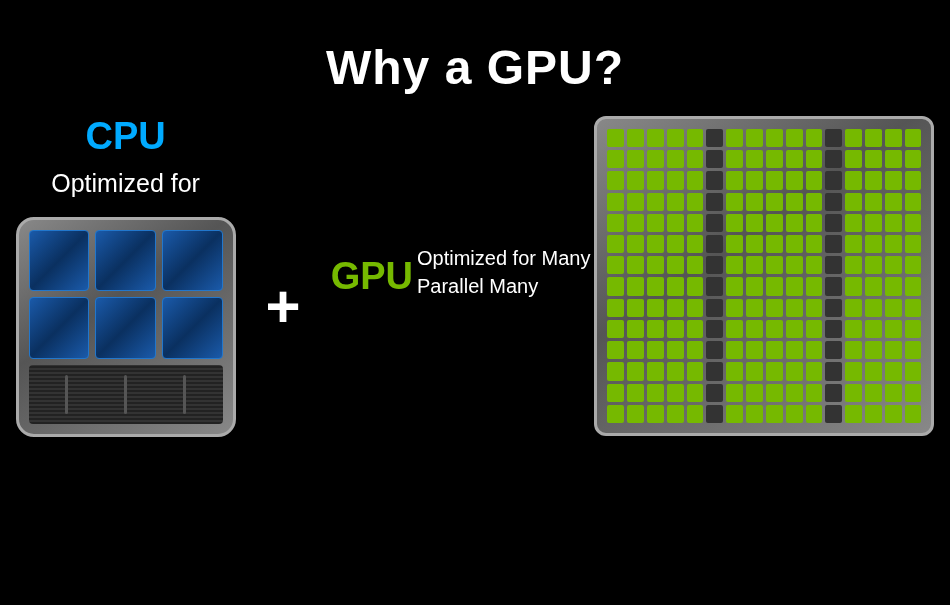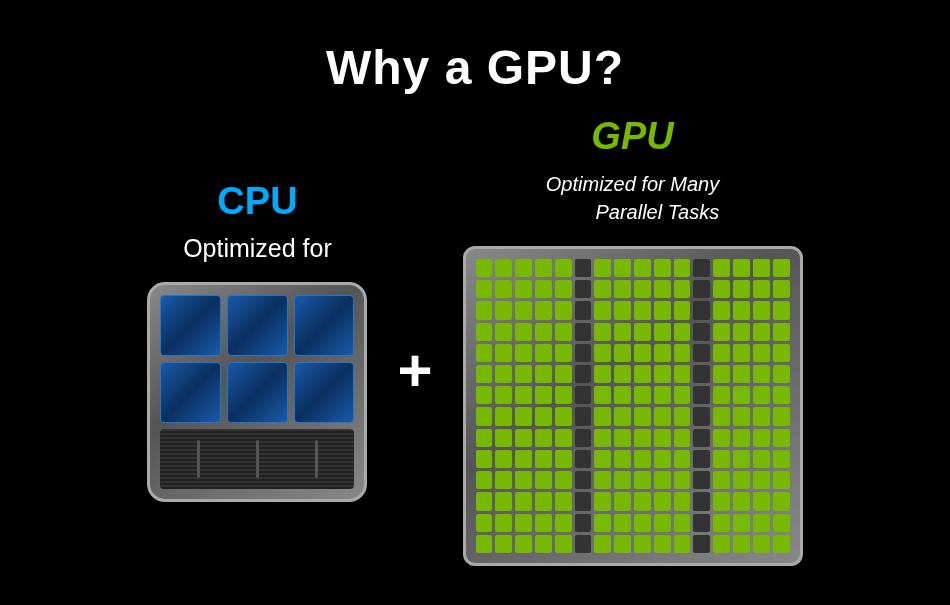--- a/index.html
+++ b/index.html
@@ -111,36 +111,35 @@
     .plus-sign {
       color: #fff;
       font-size: 60px;
       font-weight: bold;
       margin-top: 60px;
     }
 
     
     .gpu-section {
       display: flex;
-      flex-direction: column;
+      flex-direction: row;
       align-items: center;
-      gap: 12px;
-      font-style: italic;
+      gap: 4px;
     }
 
     .gpu-label {
       color: #76b900;
       font-size: 38px;
       font-weight: bold;
     }
 
     .gpu-desc {
       color: #fff;
       font-size: 20px;
-      text-align: right;
+      text-align: left;
       line-height: 1.4;
       margin-bottom: 8px;
     }
 
     
     .gpu-chip {
       width: 340px;
       height: 320px;
       background: linear-gradient(145deg, #888 0%, #555 40%, #888 100%);
       border-radius: 12px;
@@ -196,21 +195,21 @@
       </div>
     </div>
   </div>
 
   <div class="plus-sign">+</div>
 
   <div class="gpu-section">
     <div class="gpu-label">GPU</div>
     <div class="gpu-desc">
       <span>Optimized for Many</span><br>
-      <span>Parallel Tasks</span>
+      <span>Parallel Many</span>
     </div>
     <div class="gpu-chip">
       <div class="gpu-cores-grid" id="gpu-grid">
       <div class="gpu-core"></div>
           <div class="gpu-core"></div>
           <div class="gpu-core"></div>
           <div class="gpu-core"></div>
           <div class="gpu-core"></div>
           <div class="gpu-sep" style="background: rgb(26, 26, 26); border-radius: 2px;"></div>
           <div class="gpu-core"></div>

